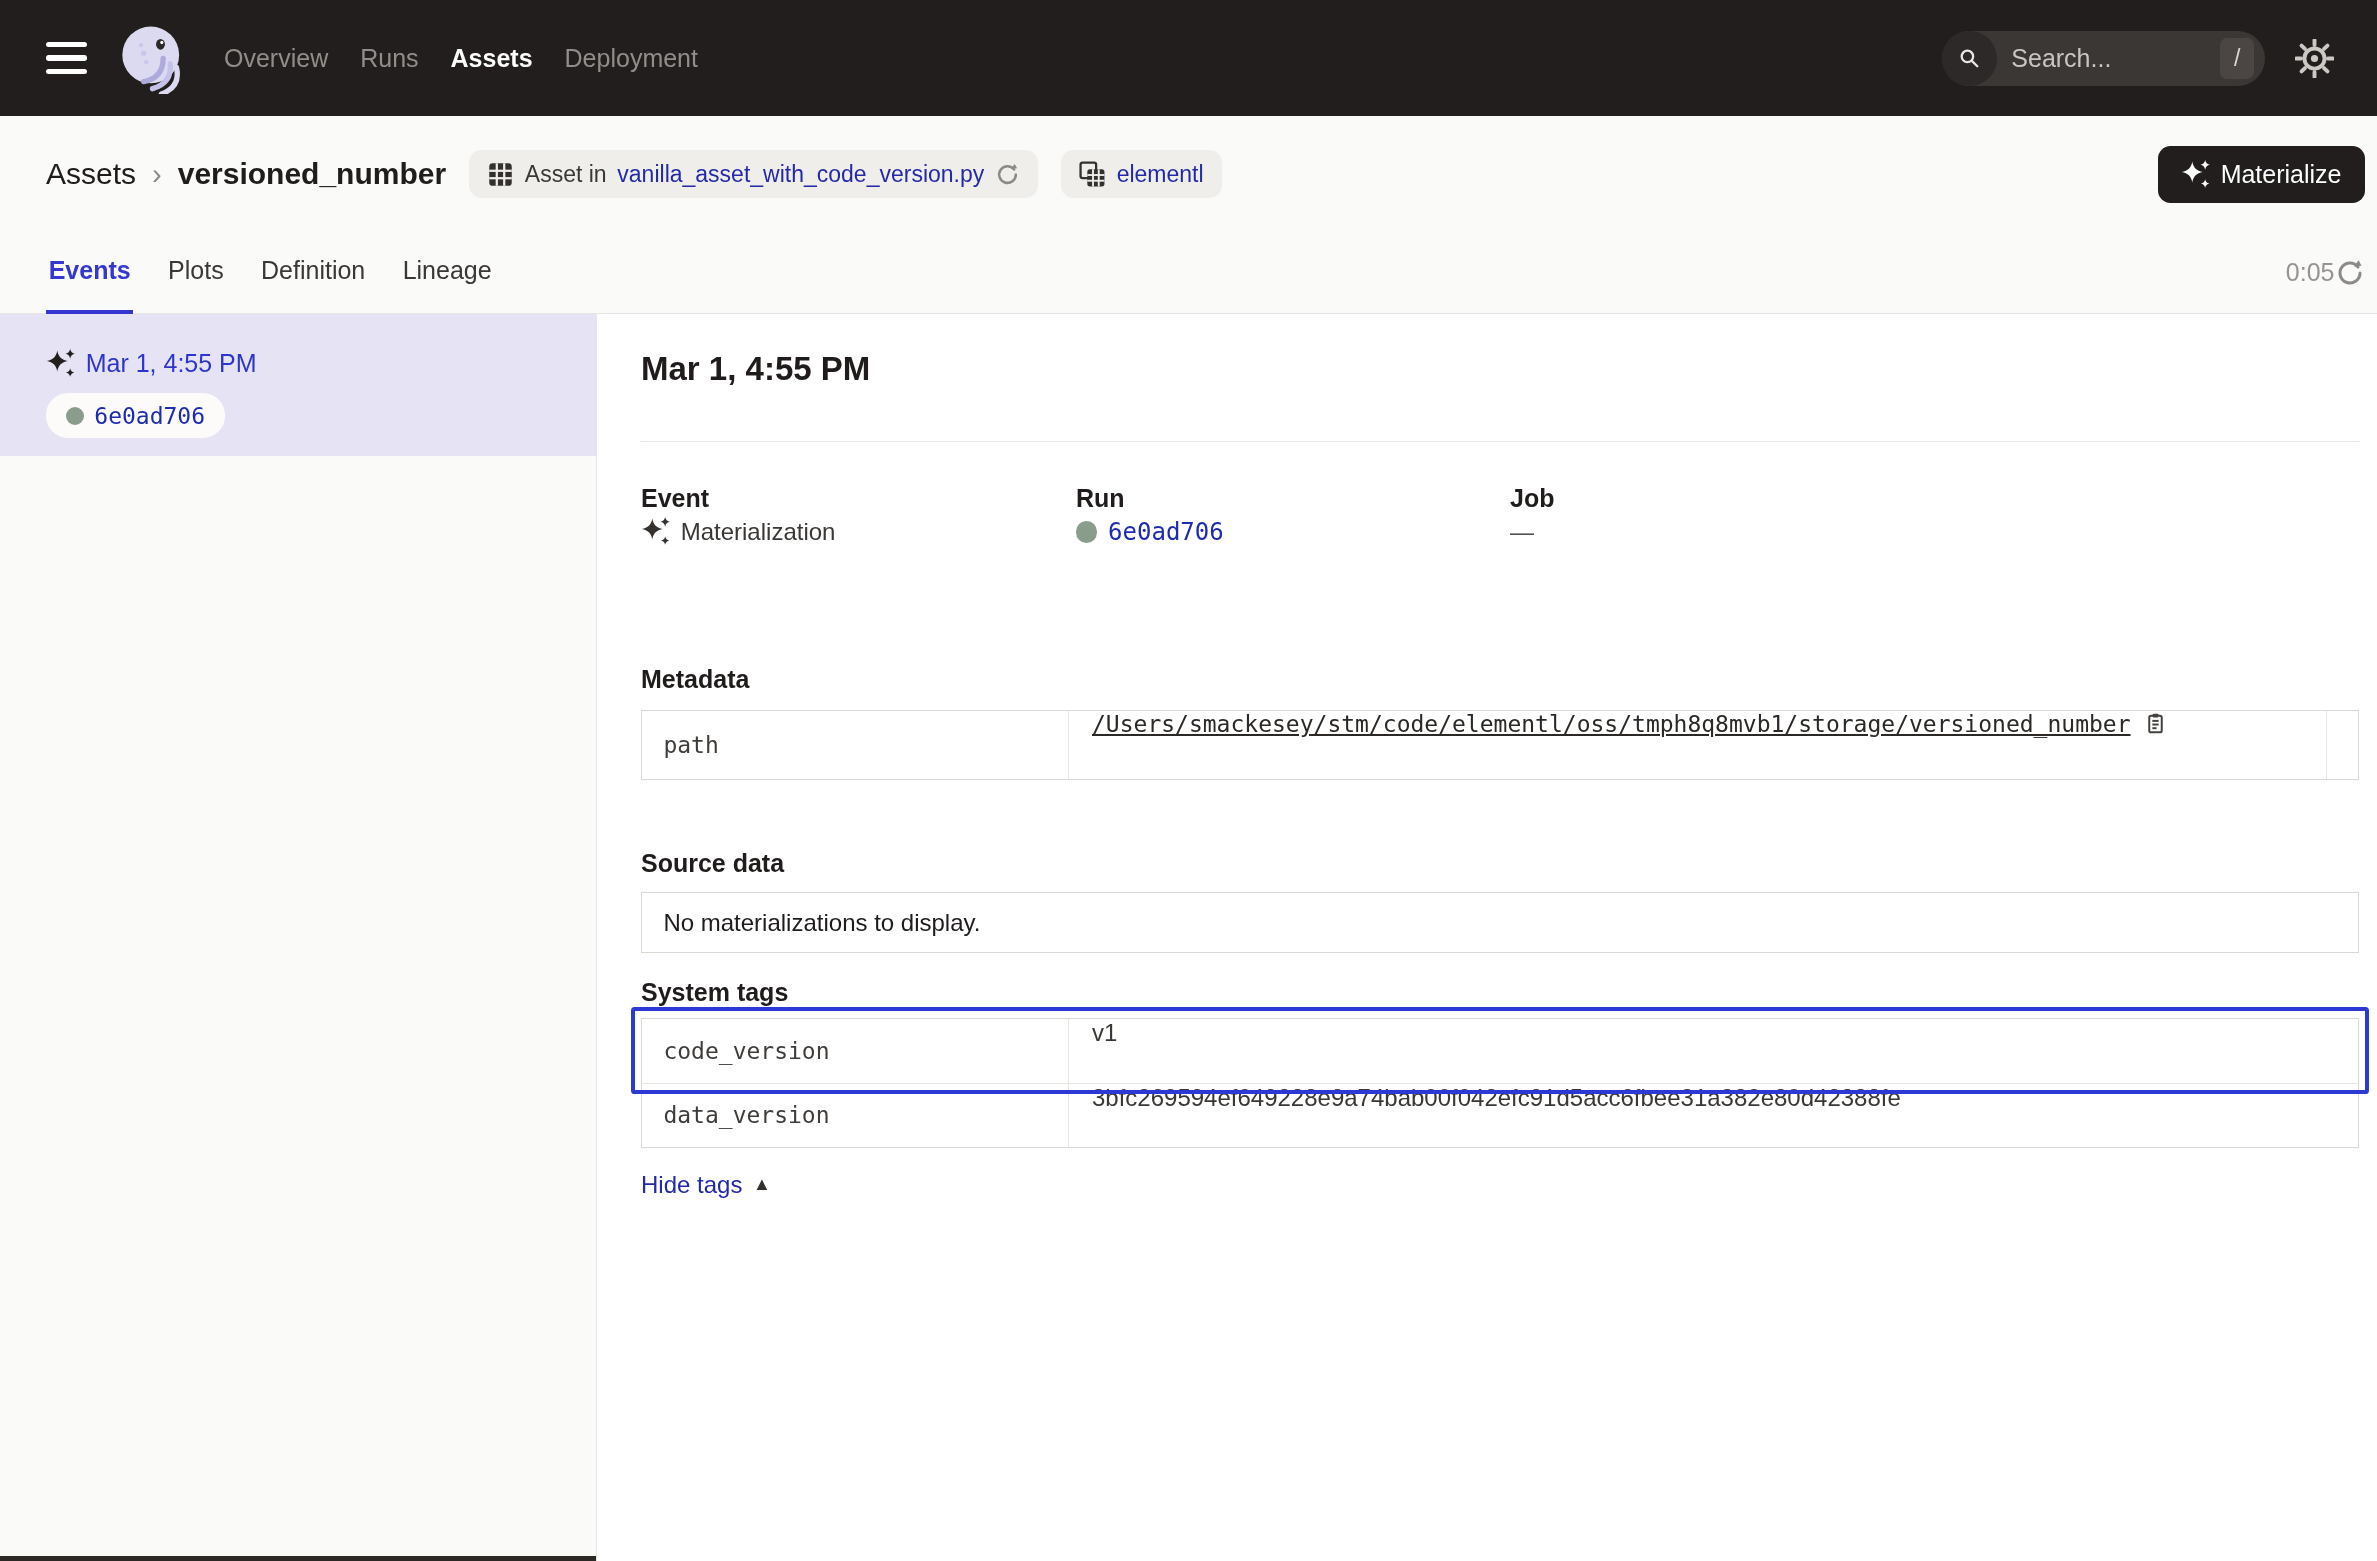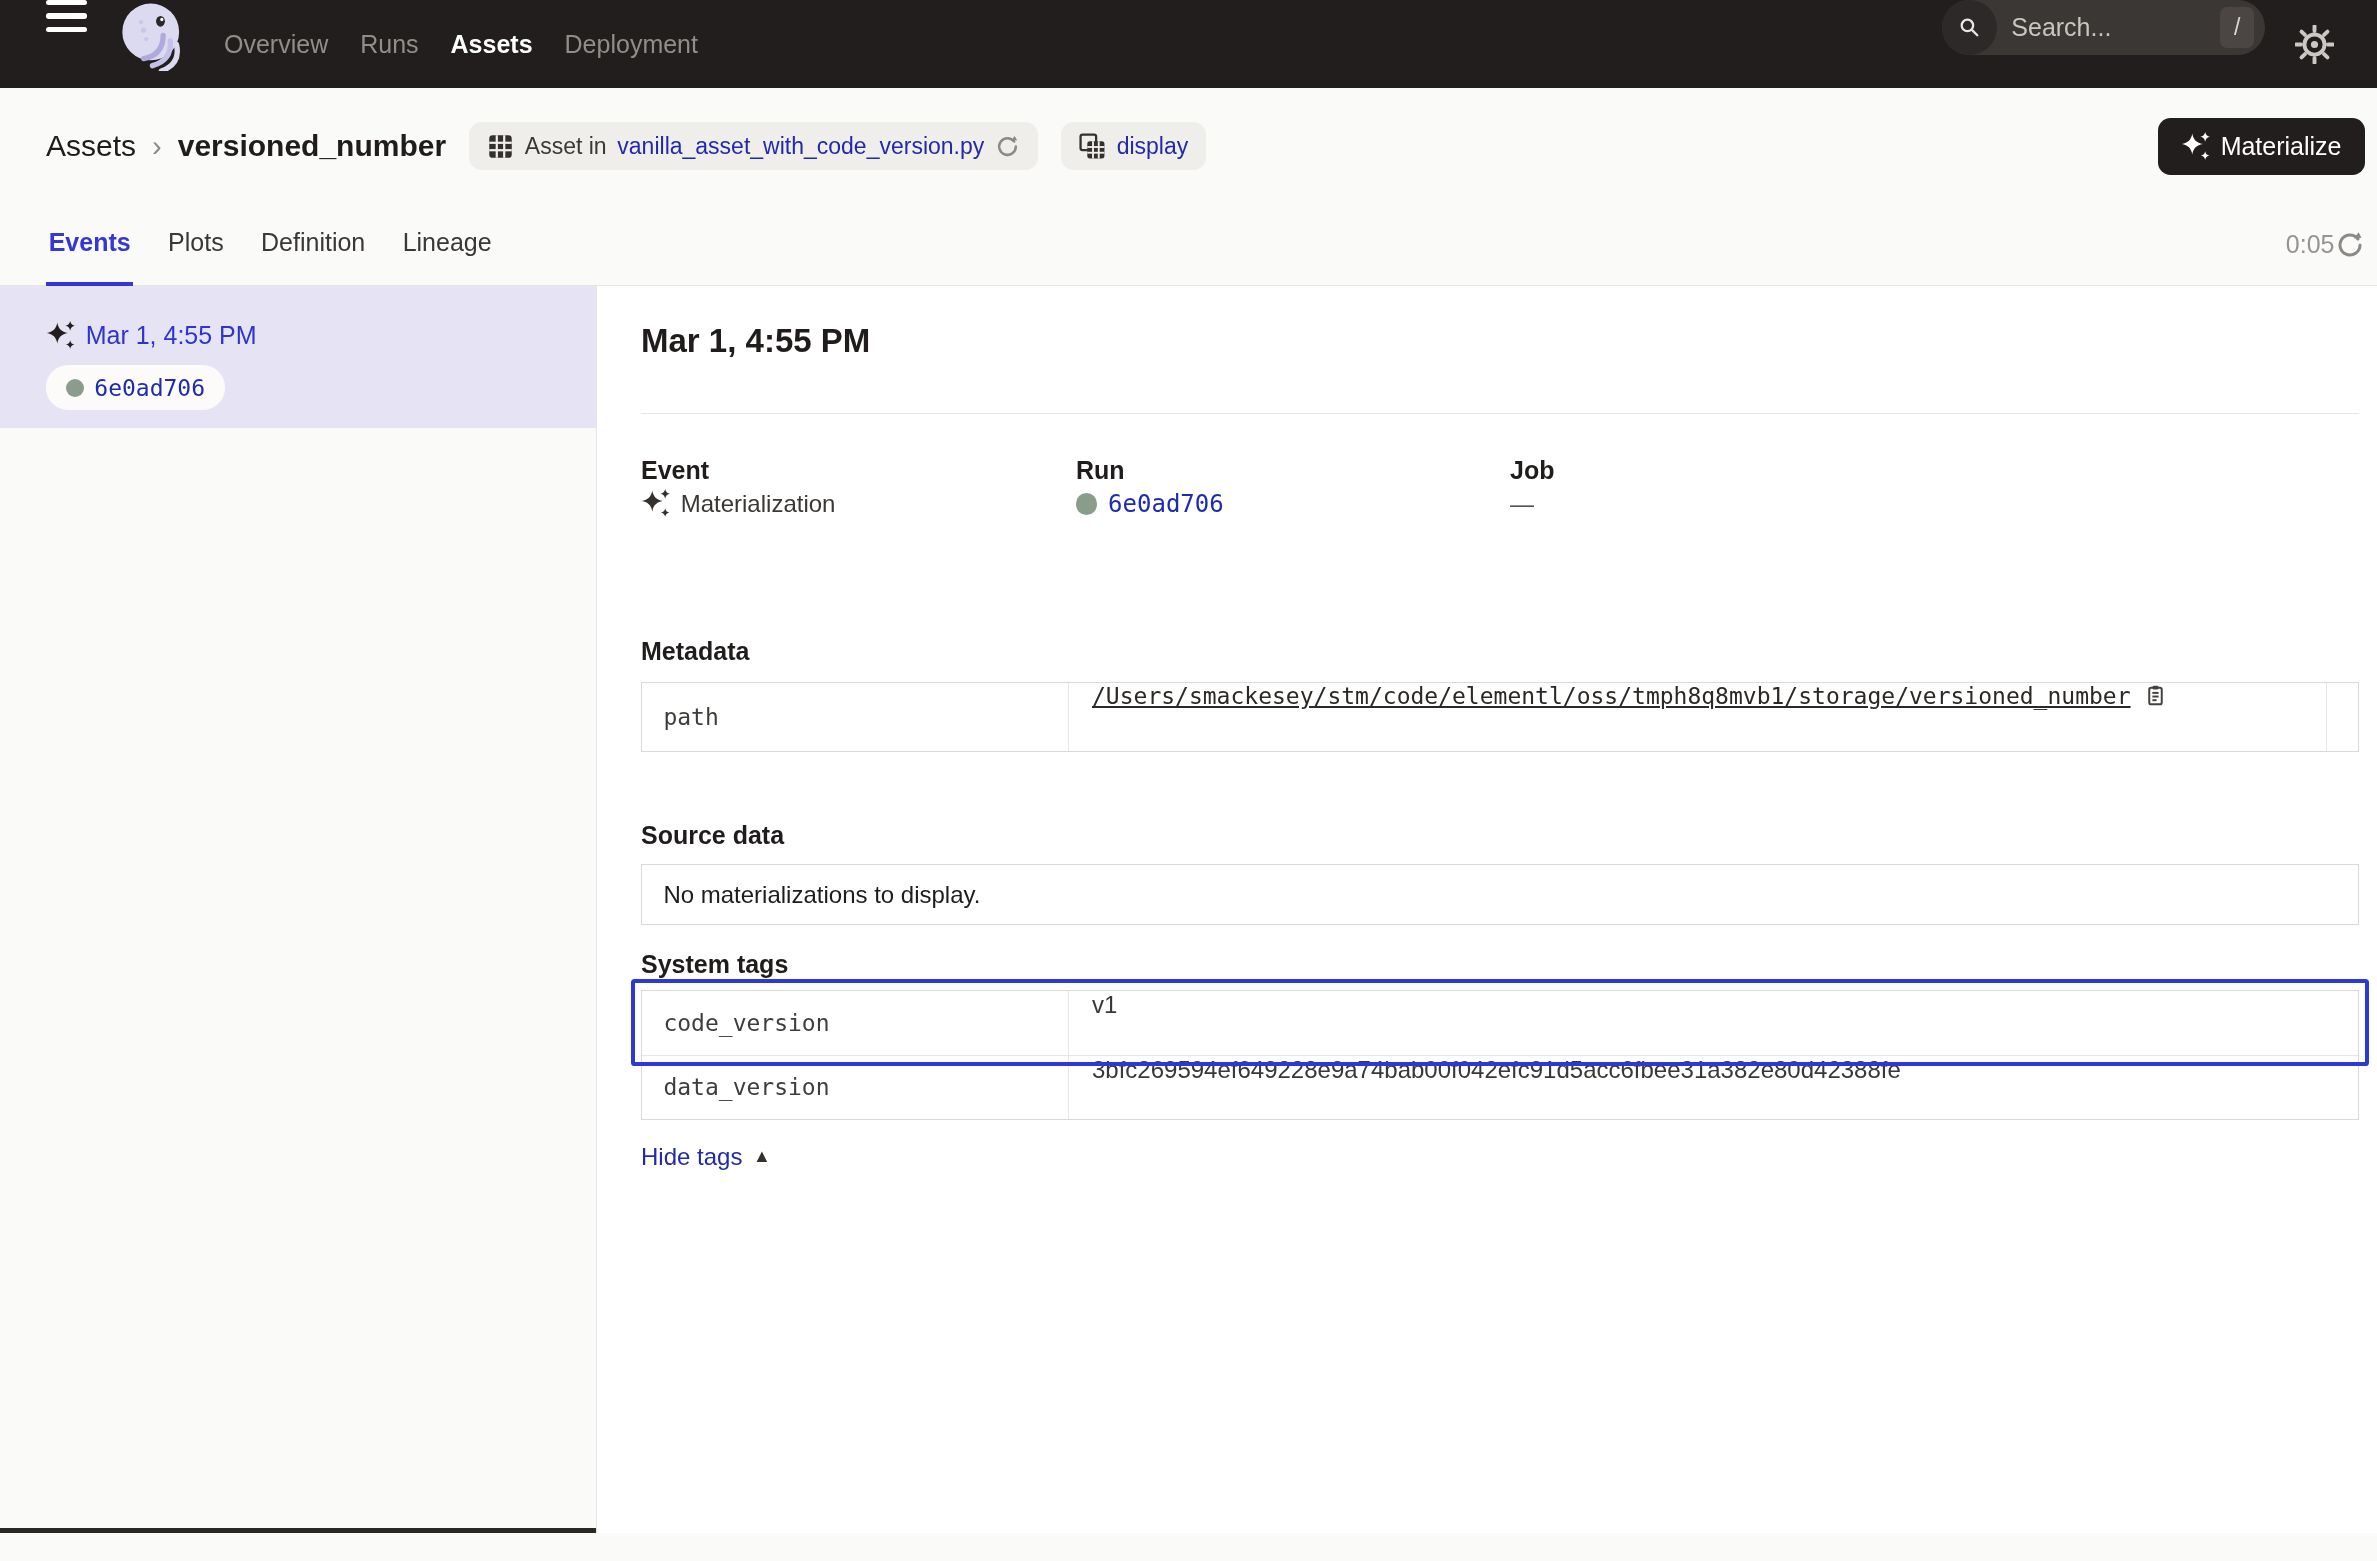--- a/index.html
+++ b/index.html
@@ -7,21 +7,21 @@
     --inner-border:#e9e6e2; --ink:#1f1c1b; --ink2:#3a3734; --gray:#8f8c88;
     --accent:#3437d2; --navy:#232aa8; --mono-link:#1d2bb0; --lavender:#e5e3f4;
     --dot:#8a9d8d; --ring:#2d39d5; --chip:#f0eeeb;
   }
   *{box-sizing:border-box;margin:0;padding:0}
   html,body{width:2377px;height:1561px;overflow:hidden}
   body{font-family:"Liberation Sans","DejaVu Sans",sans-serif;background:var(--page-bg);color:var(--ink)}
   .mono{font-family:"DejaVu Sans Mono","Liberation Mono",monospace}
 
   
-  .topnav{height:88px;background:var(--nav-bg);display:flex;padding:0 43px 0 46px}
+  .topnav{height:116px;background:var(--nav-bg);display:flex;align-items:center;padding:0 43px 0 46px}
   .hamburger{width:41px;display:flex;flex-direction:column;gap:8px;cursor:pointer;margin-right:30px}
   .hamburger span{display:block;height:5.4px;border-radius:2.7px;background:#fff}
   .logo{width:71px;height:71px;margin-right:36px;flex:0 0 auto}
   .navlinks{display:flex;gap:32px;align-items:center}
   .navlink{font-size:25px;font-weight:500;color:#918e8a;cursor:pointer}
   .navlink.active{color:#fff;font-weight:700}
   .nav-spacer{flex:1}
   .searchpill{display:flex;align-items:center;width:323px;height:55px;border-radius:28px;background:#3b3734;overflow:hidden}
   .search-circle{width:55px;height:55px;border-radius:50%;background:#2c2928;display:flex;align-items:center;justify-content:center;flex:0 0 auto}
   .searchpill input{flex:1;background:transparent;border:none;outline:none;color:#5eead4;font-size:25px;padding:0 7.1px 0 14.3px;font-family:inherit;min-width:0}
@@ -196,21 +196,21 @@
     <svg width="27" height="27" viewBox="0 0 26 26">
       <rect x="1.5" y="1.5" width="15" height="15" rx="2" fill="none" stroke="#33302e" stroke-width="2.2"></rect>
       <rect x="8" y="8" width="16.5" height="16.5" rx="2.5" fill="#33302e"></rect>
       <g stroke="#f0eeeb" stroke-width="1.8">
         <line x1="13.5" y1="8" x2="13.5" y2="24.5"></line>
           <line x1="19" y1="8" x2="19" y2="24.5"></line>
         <line x1="8" y1="13.5" x2="24.5" y2="13.5"></line>
           <line x1="8" y1="19" x2="24.5" y2="19"></line>
       </g>
     </svg>
-    <span class="link">display</span>
+    <span class="link">elementl</span>
   </div>
   <div class="head-spacer"></div>
   <button class="materialize">
     <svg width="29" height="29" fill="#fff" viewBox="0 0 32 32">
         <use href="#sparkle"></use>
       </svg>
     <span>Materialize</span>
   </button>
 </div>
 

